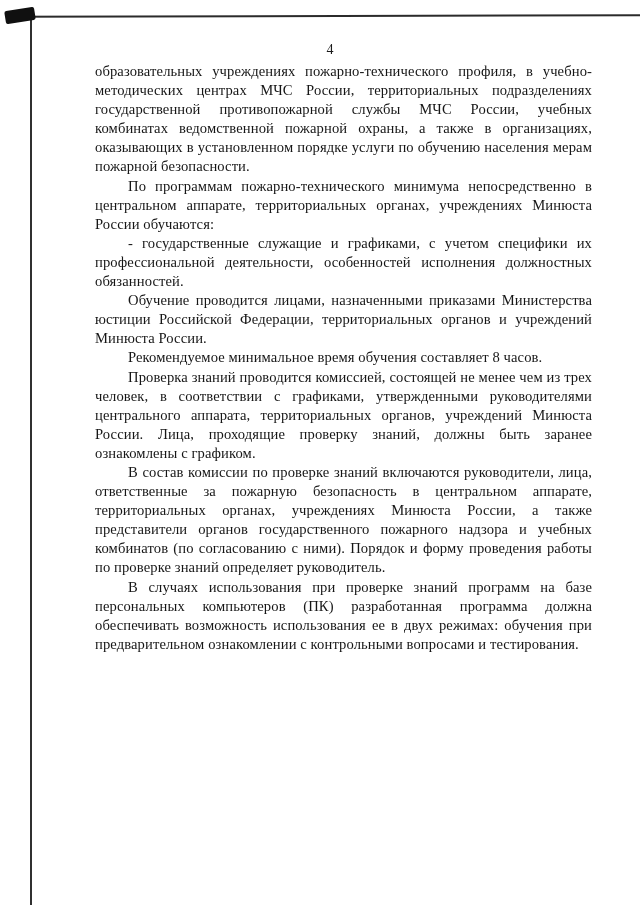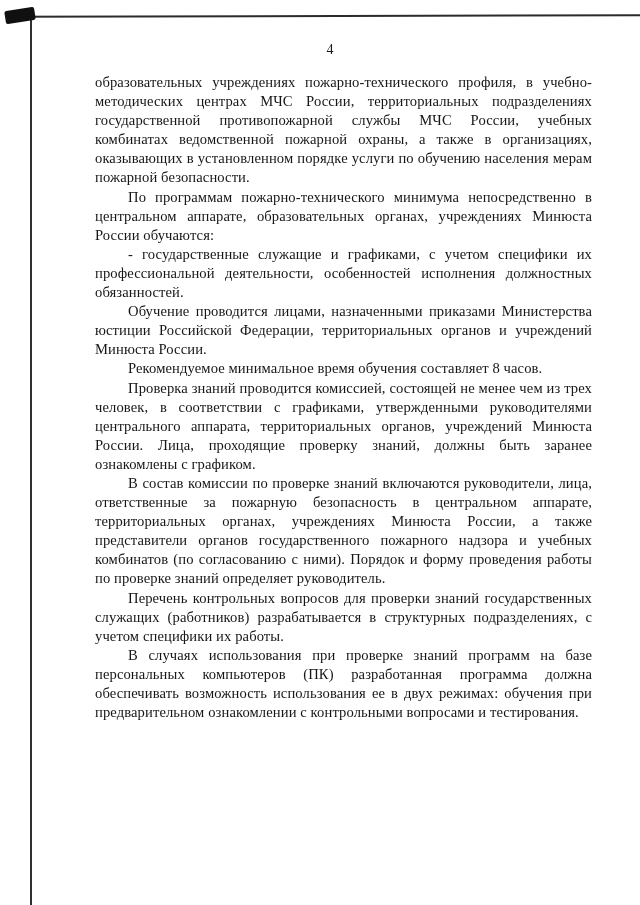--- a/index.html
+++ b/index.html
@@ -47,21 +47,21 @@
     position: absolute;
     top: 42px;
     left: 95px;
     width: 470px;
     text-align: center;
     font-size: 14px;
     color: #1a1a1a;
   }
   .doc-body {
     position: absolute;
-    top: 73px;
+    top: 62px;
     left: 95px;
     width: 497px;
     font-size: 14.6px;
     line-height: 19.1px;
     letter-spacing: 0.1px;
     text-align: justify;
     text-align-last: left;
   }
   .doc-body p {
     margin: 0;
@@ -78,23 +78,22 @@
 <div class="page">
 
   <div class="scan-edge-top"></div>
   <div class="scan-edge-left"></div>
   <div class="scan-corner"></div>
 
   <div class="page-number">4</div>
 
   <div class="doc-body">
     <p class="no-indent">образовательных учреждениях пожарно-технического профиля, в учебно-методических центрах МЧС России, территориальных подразделениях государственной противопожарной службы МЧС России, учебных комбинатах ведомственной пожарной охраны, а также в организациях, оказывающих в установленном порядке услуги по обучению населения мерам пожарной безопасности.</p>
-    <p>По программам пожарно-технического минимума непосредственно в центральном аппарате, образовательных органах, учреждениях Минюста России обучаются:</p>
+    <p>По программам пожарно-технического минимума непосредственно в центральном аппарате, территориальных органах, учреждениях Минюста России обучаются:</p>
     <p>- государственные служащие и графиками, с учетом специфики их профессиональной деятельности, особенностей исполнения должностных обязанностей.</p>
     <p>Обучение проводится лицами, назначенными приказами Министерства юстиции Российской Федерации, территориальных органов и учреждений Минюста России.</p>
     <p>Рекомендуемое минимальное время обучения составляет 8 часов.</p>
     <p>Проверка знаний проводится комиссией, состоящей не менее чем из трех человек, в соответствии с графиками, утвержденными руководителями центрального аппарата, территориальных органов, учреждений Минюста России. Лица, проходящие проверку знаний, должны быть заранее ознакомлены с графиком.</p>
     <p>В состав комиссии по проверке знаний включаются руководители, лица, ответственные за пожарную безопасность в центральном аппарате, территориальных органах, учреждениях Минюста России, а также представители органов государственного пожарного надзора и учебных комбинатов (по согласованию с ними). Порядок и форму проведения работы по проверке знаний определяет руководитель.</p>
-    <p>Перечень контрольных вопросов для проверки знаний государственных служащих (работников) разрабатывается в структурных подразделениях, с учетом специфики их работы.</p>
     <p>В случаях использования при проверке знаний программ на базе персональных компьютеров (ПК) разработанная программа должна обеспечивать возможность использования ее в двух режимах: обучения при предварительном ознакомлении с контрольными вопросами и тестирования.</p>
   </div>
 
 </div>
 
 </body></html>

